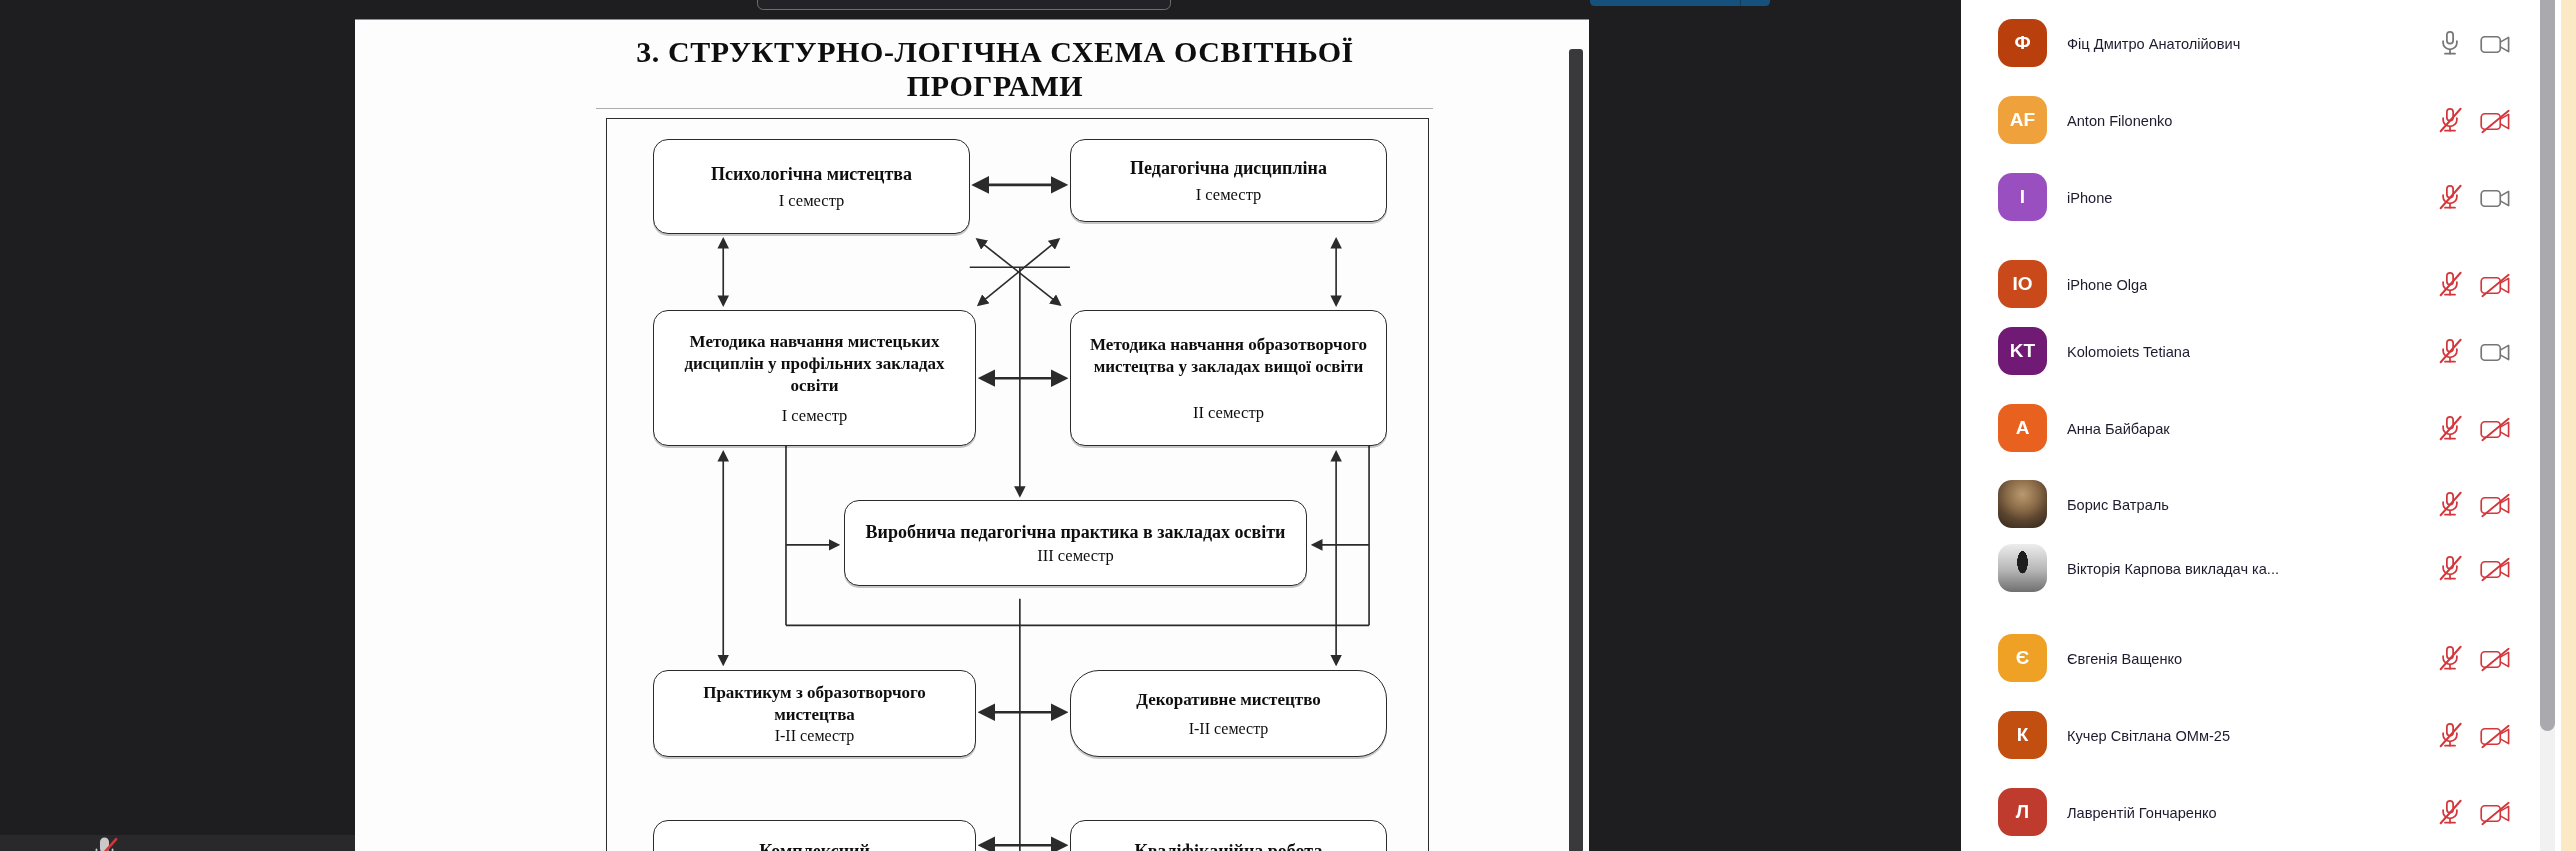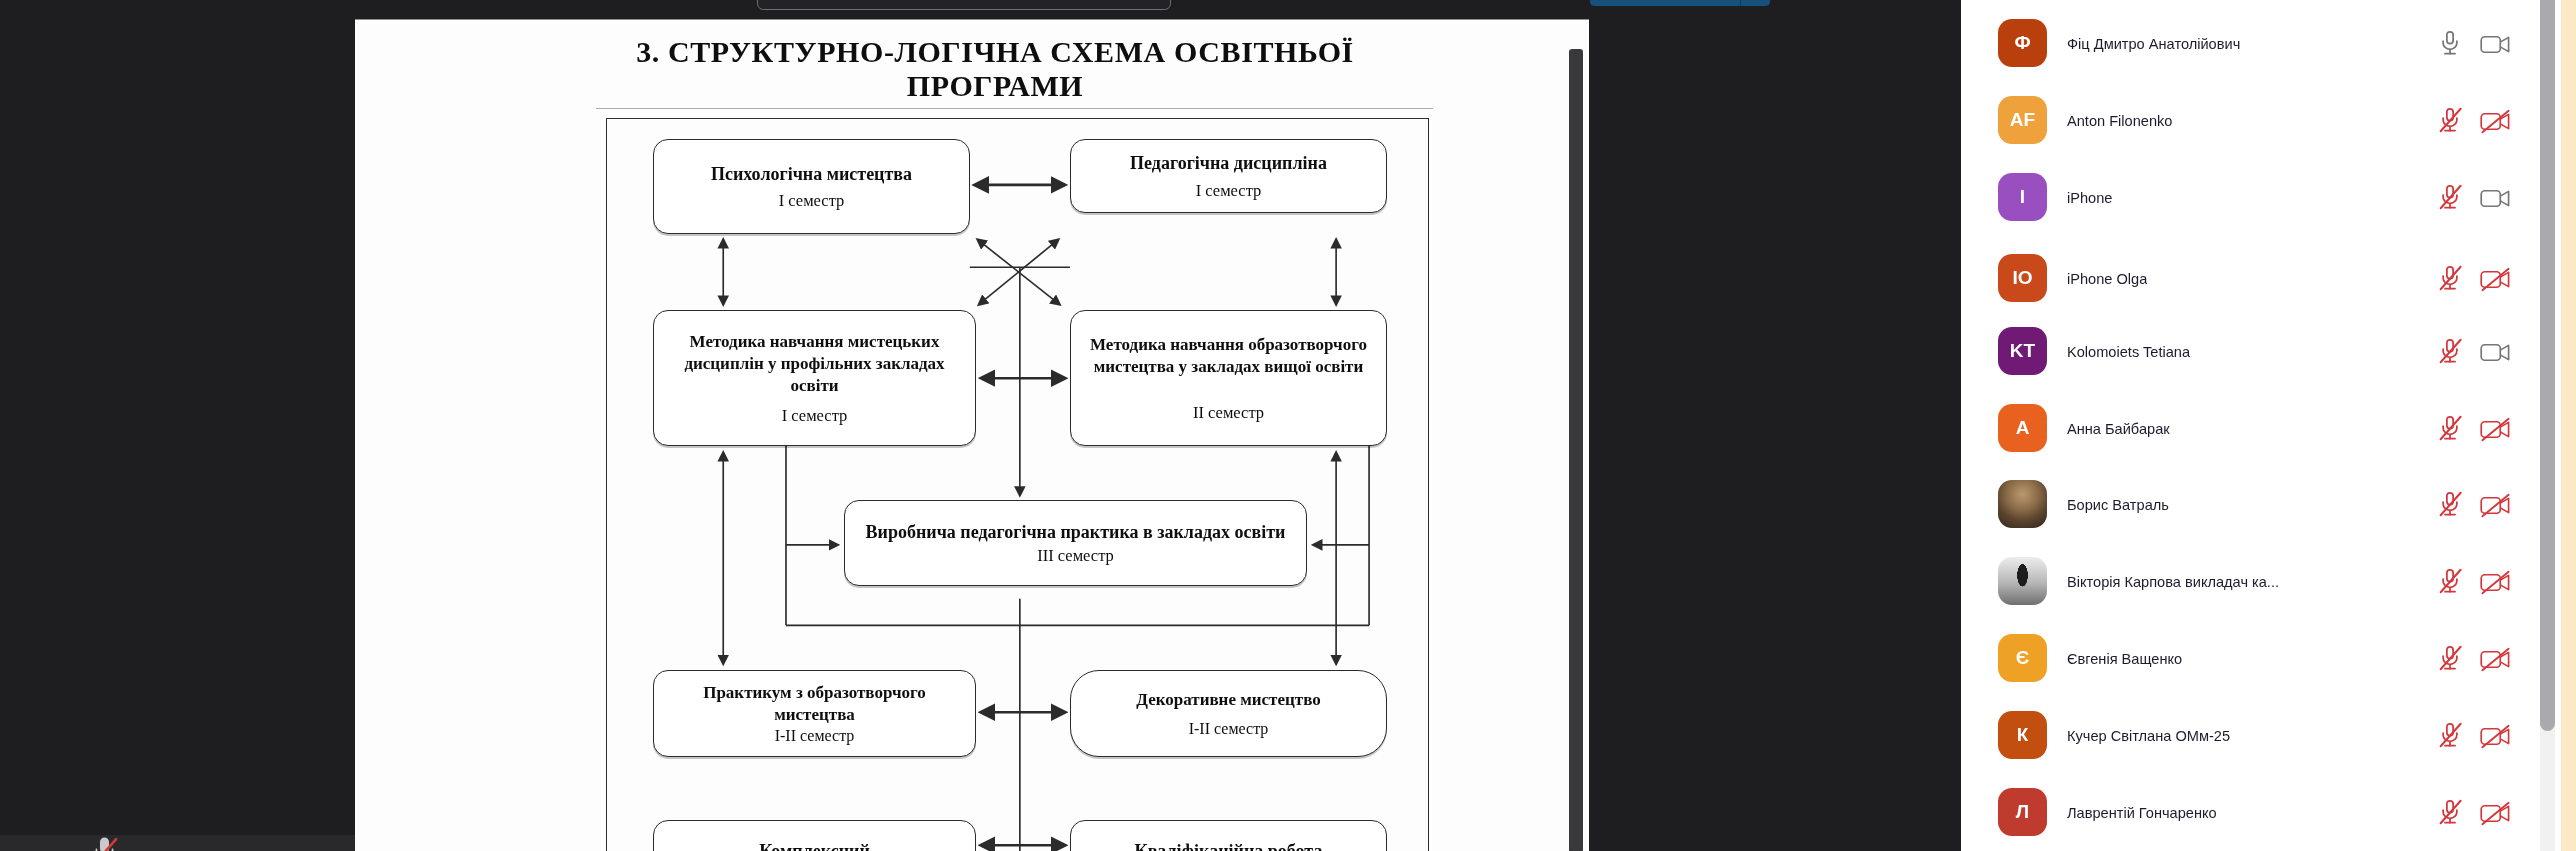--- a/index.html
+++ b/index.html
@@ -85,21 +85,21 @@
       <line x1="680" y1="955" x2="1600" y2="955"></line>
       <line x1="680" y1="828" x2="762" y2="828" marker-end="url(#ah)"></line>
       <line x1="1600" y1="828" x2="1512" y2="828" marker-end="url(#ah)"></line>
     </g>
   </svg>
 
   <div class="dbox" style="left:298px;top:119px;width:317px;height:95px;font-size:18px;">
     <span class="t">Психологічна мистецтва</span>
     <span class="s" style="font-size:16.5px;">І семестр</span>
   </div>
-  <div class="dbox" style="left:715px;top:119px;width:317px;height:74px;font-size:18px;">
+  <div class="dbox" style="left:715px;top:119px;width:317px;height:83px;font-size:18px;">
     <span class="t">Педагогічна дисципліна</span>
     <span class="s" style="font-size:16.5px;">І семестр</span>
   </div>
   <div class="dbox" style="left:298px;top:290px;width:323px;height:136px;font-size:17px;">
     <span class="t">Методика навчання мистецьких дисциплін у профільних закладах освіти</span>
     <span class="s" style="font-size:16.5px;margin-top:10px;">І семестр</span>
   </div>
   <div class="dbox" style="left:715px;top:290px;width:317px;height:136px;font-size:17px;">
     <span class="t">Методика навчання образотворчого мистецтва у закладах вищої освіти</span>
     <span class="s" style="font-size:16.5px;margin-top:26px;">ІІ семестр</span>
@@ -203,21 +203,21 @@
             <line x1="9" y1="42" x2="41" y2="6" stroke="#d4373b" stroke-width="3.2" stroke-linecap="round"></line>
           </svg></span>
     <span class="ic-cam"><svg viewBox="0 0 54 42" width="33" height="25">
     <g fill="none" stroke="#767676" stroke-width="2.8" stroke-linejoin="round">
       <rect x="3" y="8" width="32" height="26" rx="6"></rect>
       <path d="M35 17 l14 -8 v24 l-14 -8"></path>
     </g>
           </svg></span>
   </div>
 
-  <div class="p-row" style="top: 240px;">
+  <div class="p-row" style="top: 246px;">
     <div class="avatar" style="background: rgb(201, 73, 26);">
           <span class="initials">IO</span>
         </div>
     <div class="p-name">iPhone Olga</div>
     <span class="ic-mic"><svg viewBox="0 0 48 48" width="30" height="30">
     <g fill="none" stroke="#d4373b" stroke-width="2.8" stroke-linecap="round">
       <rect x="19" y="6" width="10" height="19" rx="5"></rect>
       <path d="M13 21 v3 a11 10 0 0 0 22 0 v-3"></path>
       <path d="M24 35 v6"></path>
               <path d="M16 41 h16"></path>
@@ -294,21 +294,21 @@
           </svg></span>
     <span class="ic-cam"><svg viewBox="0 0 54 42" width="33" height="25">
     <g fill="none" stroke="#d4373b" stroke-width="2.8" stroke-linejoin="round">
       <rect x="3" y="8" width="32" height="26" rx="6"></rect>
       <path d="M35 17 l14 -8 v24 l-14 -8"></path>
     </g>
             <line x1="5" y1="39" x2="49" y2="3" stroke="#d4373b" stroke-width="3.2" stroke-linecap="round"></line>
           </svg></span>
   </div>
 
-  <div class="p-row" style="top: 543px;">
+  <div class="p-row" style="top: 530px;">
     <div class="avatar av-gray">
           <span class="initials"></span>
         </div>
     <div class="p-name">Вікторія Карпова викладач ка...</div>
     <span class="ic-mic"><svg viewBox="0 0 48 48" width="30" height="30">
     <g fill="none" stroke="#d4373b" stroke-width="2.8" stroke-linecap="round">
       <rect x="19" y="6" width="10" height="19" rx="5"></rect>
       <path d="M13 21 v3 a11 10 0 0 0 22 0 v-3"></path>
       <path d="M24 35 v6"></path>
               <path d="M16 41 h16"></path>

